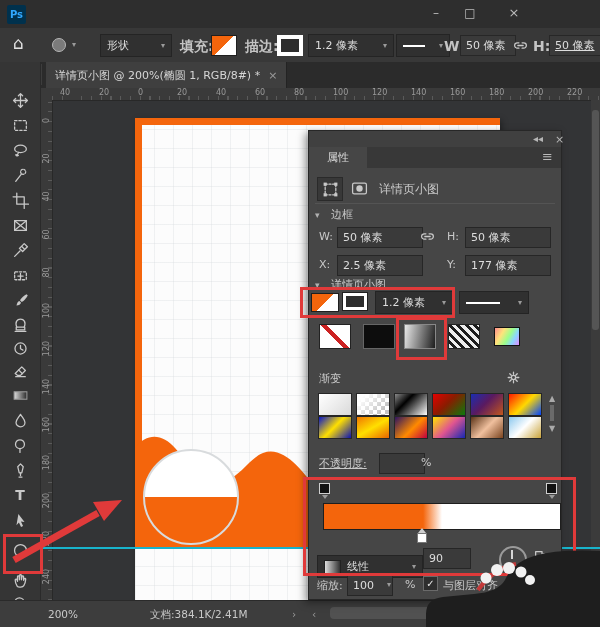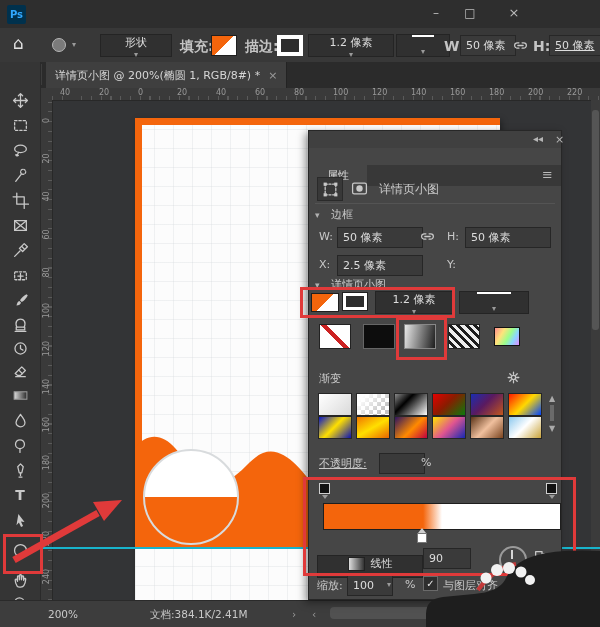--- a/index.html
+++ b/index.html
@@ -13,21 +13,21 @@
           font-size:10px;font-weight:bold;display:flex;align-items:center;justify-content:center;border-radius:2px;}
   .menus{left:36px;top:0;height:28px;display:flex;align-items:center;gap:14px;padding-left:4px;}
   .menu-item{font-size:11.5px;color:#cfcfcf;white-space:nowrap;cursor:default;}
   .winctl{top:3px;width:24px;height:20px;text-align:center;font-size:12px;color:#bbb;line-height:20px;}
   
   .optionsbar{left:0;top:28px;width:600px;height:34px;background:#383838;border-bottom:1px solid #202020;}
   .ob-label{font-size:14px;color:#c4c4c4;top:10px;font-weight:bold;}
   .ob-field{height:19px;background:#3a3a3a;border:1px solid #272727;font-size:11px;color:#ddd;
             display:flex;align-items:center;padding:0 5px;top:7px;}
   .ob-select{height:21px;background:#303030;border:1px solid #242424;font-size:11px;color:#ddd;
-             display:flex;align-items:center;justify-content:space-between;padding:0 6px;top:6px;flex-direction:column;}
+             display:flex;align-items:center;justify-content:space-between;padding:0 6px;top:6px;}
   .chev{color:#9a9a9a;font-size:8px;}
   .swatch-box{width:24px;height:19px;border:1px solid #1f1f1f;top:7px;}
   .homeicon{font-size:17px;color:#e2e2e2;top:5px;}
   .tool-preset{left:46px;top:5px;width:46px;height:23px;display:flex;align-items:center;gap:6px;padding-left:6px;}
   .preset-circle{width:12px;height:12px;border:1.5px solid #b5b5b5;border-radius:50%;background:#7b7b7b;}
   .linestyle{width:34px;height:2px;background:#fff;}
   
   .tabbar{left:0;top:62px;width:600px;height:26px;background:#2b2b2b;padding-left:40px;}
   .tb-chip{left:2px;top:2px;width:40px;height:21px;background:#3d3d3d;color:#aaa;font-size:10px;
            display:flex;align-items:center;justify-content:center;}
@@ -54,21 +54,21 @@
                         repeating-linear-gradient(90deg,rgba(205,210,214,.28) 0 1px,transparent 1px 19px);
        box-shadow:2px 2px 6px rgba(0,0,0,.35);}
   .guide{left:40px;top:547px;width:560px;height:2px;background:#18b4cc;z-index:3;}
   .vscroll{left:591px;top:100px;width:9px;height:498px;background:#3b3b3b;z-index:2;}
   .vthumb{left:1px;top:10px;width:7px;height:220px;background:#555;border-radius:3px;position:absolute;}
   
   .panel{left:308px;top:130px;width:252px;height:468px;background:#464646;border:1px solid #272727;
          box-shadow:-3px 3px 8px rgba(0,0,0,.4);z-index:5;}
   .p-headerbar{left:0;top:0;width:252px;height:17px;background:#404040;}
   .p-hicon{position:absolute;top:2px;font-size:10px;color:#b5b5b5;}
-  .p-tabrow{left:0;top:34px;width:252px;height:21px;background:#383838;}
+  .p-tabrow{left:0;top:16px;width:252px;height:21px;background:#383838;}
   .p-tab{position:absolute;left:0;top:0;width:58px;height:21px;background:#464646;color:#ddd;font-size:11px;
          display:flex;align-items:center;justify-content:center;}
   .p-menu{position:absolute;right:8px;top:2px;color:#bbb;font-size:13px;}
   .p-label{font-size:11px;color:#c9c9c9;}
   .p-field{height:19px;background:#3a3a3a;border:1px solid #262626;font-size:11px;color:#ddd;
            display:flex;align-items:center;padding:0 5px;}
   .p-divider{left:6px;width:240px;height:1px;background:#545454;}
   .sec-chev{font-size:9px;color:#b0b0b0;}
   .icon-chip{width:24px;height:22px;display:flex;align-items:center;justify-content:center;}
   .chip-pressed{background:#383838;border:1px solid #2a2a2a;}
@@ -356,20 +356,21 @@
     <div class="abs p-field" style="left:28px;top:96px;width:74px;">50 像素</div>
     <div class="abs" style="left:110px;top:97px;" id="linkicon2"><svg viewBox="0 0 16 16" width="17" height="17" fill="none" stroke="#c9c9c9" stroke-width="1.2" stroke-linecap="round" stroke-linejoin="round">
           <path d="M6.5 5.5H5a2.5 2.5 0 0 0 0 5h1.5M9.5 5.5H11a2.5 2.5 0 0 1 0 5H9.5M5.5 8h5"></path>
         </svg></div>
     <div class="abs p-label" style="left:138px;top:99px;">H:</div>
     <div class="abs p-field" style="left:156px;top:96px;width:74px;">50 像素</div>
 
     <div class="abs p-label" style="left:10px;top:127px;">X:</div>
     <div class="abs p-field" style="left:28px;top:124px;width:74px;">2.5 像素</div>
     <div class="abs p-label" style="left:138px;top:127px;">Y:</div>
+    <div class="abs p-field" style="left:156px;top:124px;width:74px;">177 像素</div>
 
     <div class="abs sec-chev" style="left:6px;top:149px;">▾</div>
     <div class="abs p-label" style="left:22px;top:146px;">详情页小图</div>
 
     <div class="abs" style="left:2px;top:162px;width:26px;height:17px;border:1px solid #1f1f1f;background:linear-gradient(135deg,#f4650c 0 50%,#ffffff 50%);"></div>
     <div class="abs" style="left:34px;top:162px;width:18px;height:11px;background:#2d2d2d;border:3px solid #ffffff;outline:1px solid #1f1f1f;"></div>
     <div class="abs ob-select" style="left:66px;top:160px;width:64px;">
       <span>1.2 像素</span>
       <span class="chev">▾</span>
     </div>

